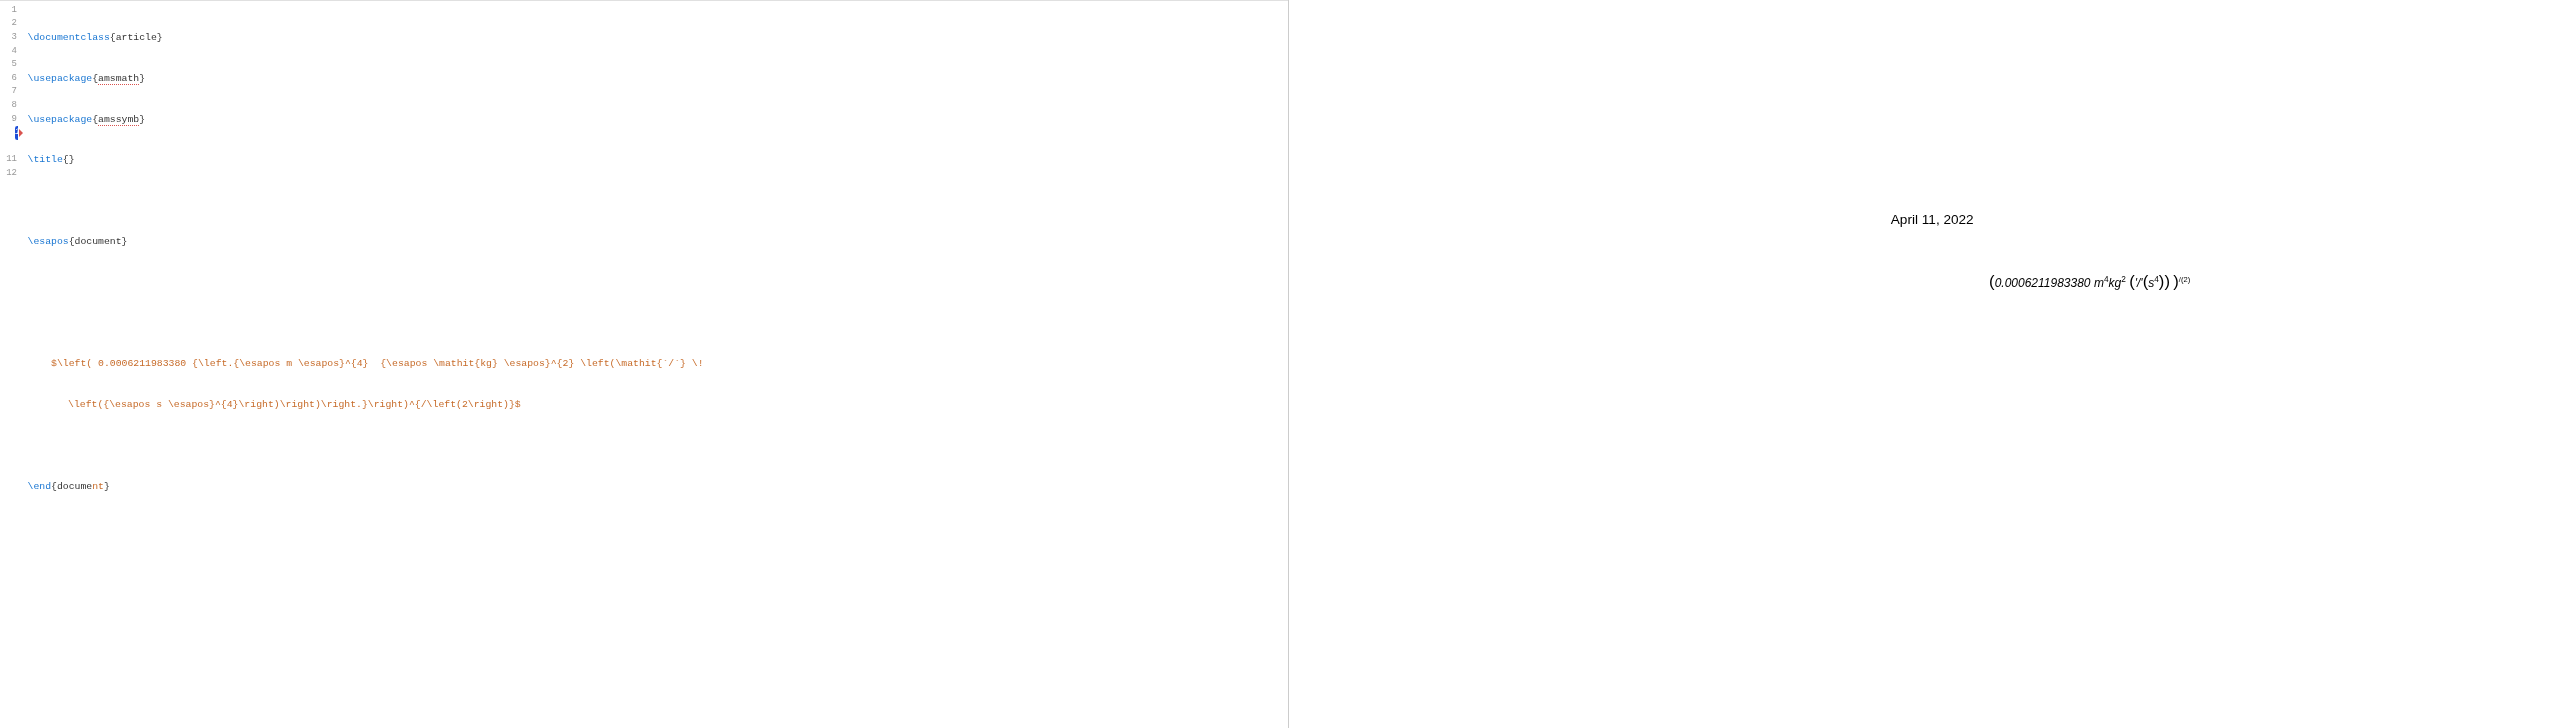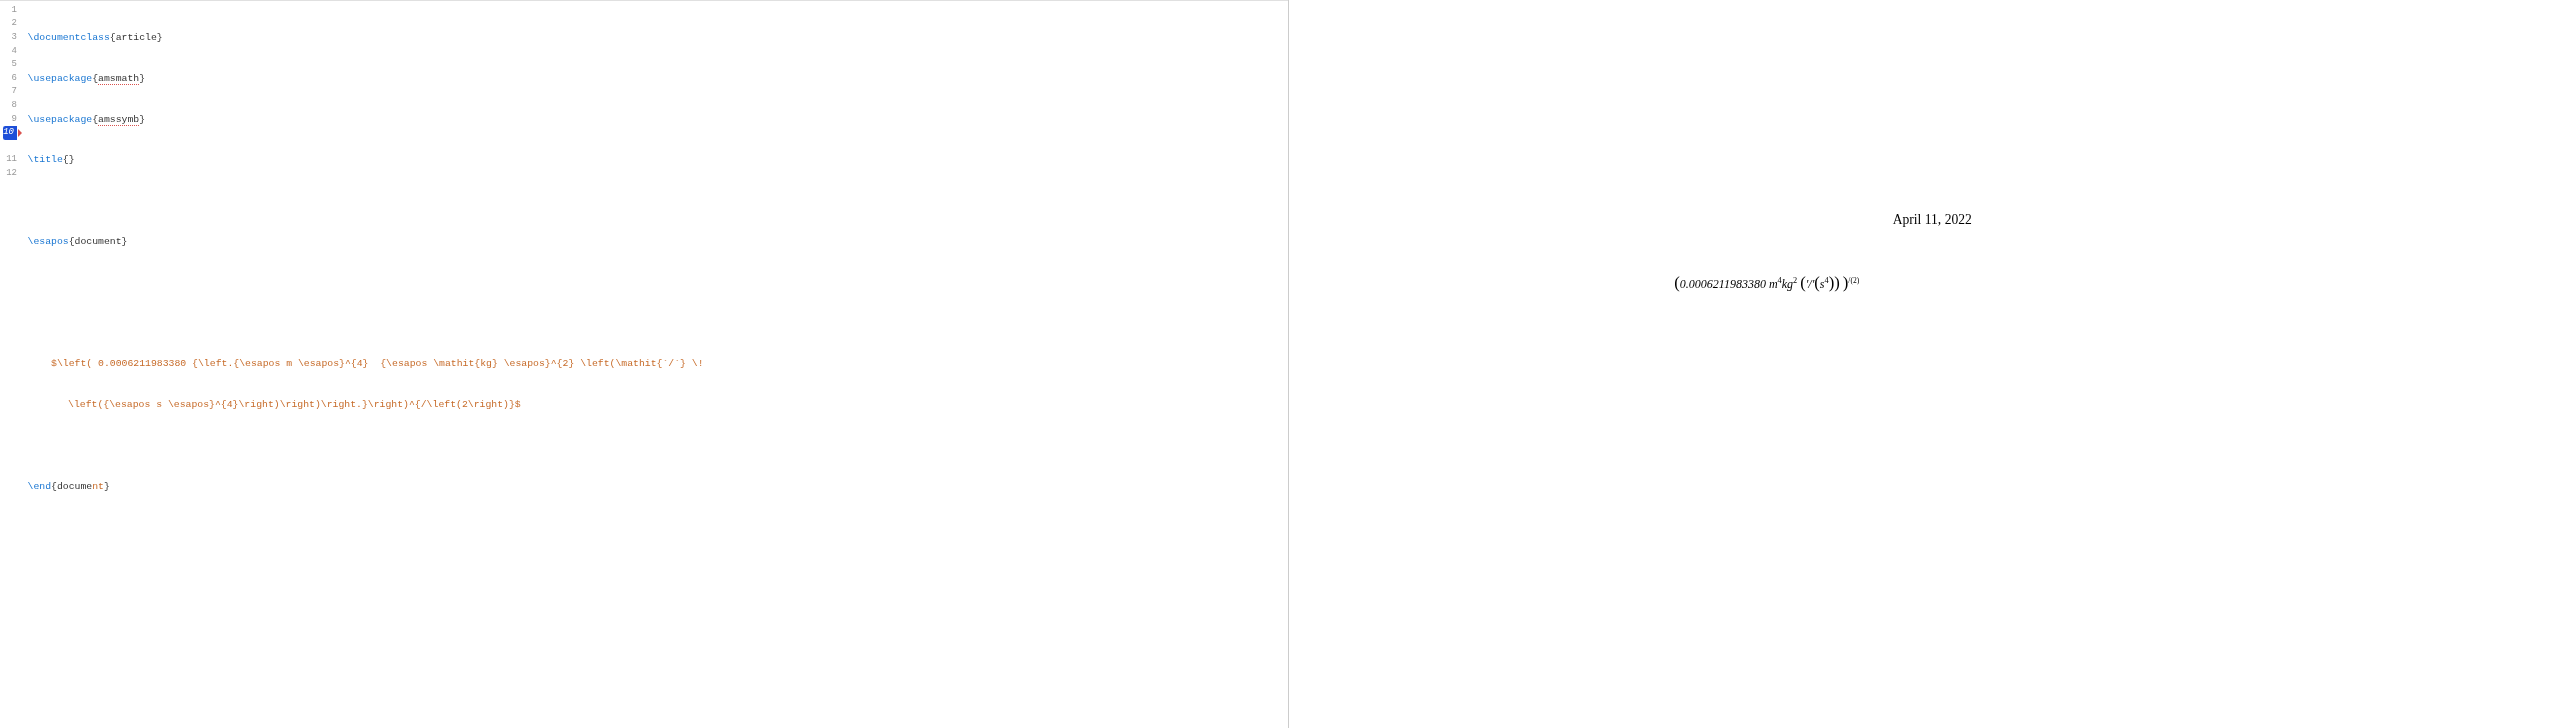--- a/index.html
+++ b/index.html
@@ -41,21 +41,21 @@
       padding-top: 3px;
     }
     .gutter-line {
       height: 13.6px;
     }
     .gutter-line.error {
       background: #1d4ed8;
       color: #fff;
       border-radius: 2.3px 0 0 2.3px;
       padding-right: 3px;
-      margin-left: 3px;
+      margin-left: 15px;
       position: relative;
       font-style: italic;
     }
     .gutter-line.error::after {
       content: '';
       position: absolute;
       right: -4.5px;
       top: 50%;
       transform: translateY(-50%);
       border-left: 4.5px solid #d9534f;
@@ -79,33 +79,33 @@
     }
     .tok-cmd { color: #1976d2; }
     .tok-brace { color: #333; }
     .tok-arg { color: #333; text-align: center; }
     .tok-math { color: #c76b29; margin-top: 41px; }
     .tok-orange { color: #c76b29; text-align: center; }
     .spell-error {
       border-bottom: 1.5px dotted #d9534f;
     }
     .preview-content {
-      font-family: Liberation Serif, serif;
+      font-family: Liberation Sans, sans-serif;
       padding: 30px 45px;
       max-width: 606px;
       margin: 0 auto;
     }
     .preview-date {
       text-align: center;
       font-size: 13.6px;
       margin-top: 182px;
       margin-bottom: 45px;
     }
     .preview-formula {
-      text-align: left;
+      text-align: right;
       font-size: 12px;
       font-style: italic;
       margin-top: 30px;
     }
     .preview-formula .lparen { font-size: 16.7px; font-style: normal; }
     .preview-formula .rparen { font-size: 16.7px; font-style: normal; }
     .preview-formula sup { font-size: 8.3px; font-style: normal; }
     .preview-formula .smallsup { font-size: 7.6px; }
     .divider-top {
       height: 0.8px;

